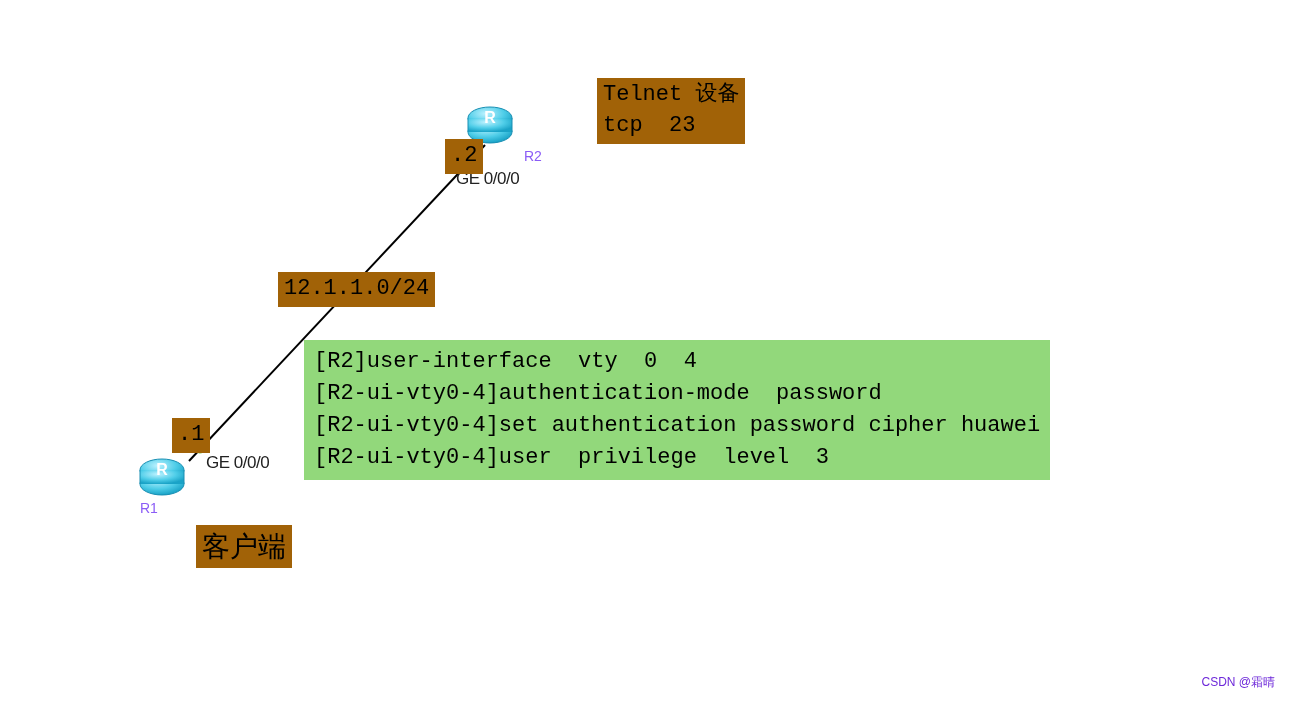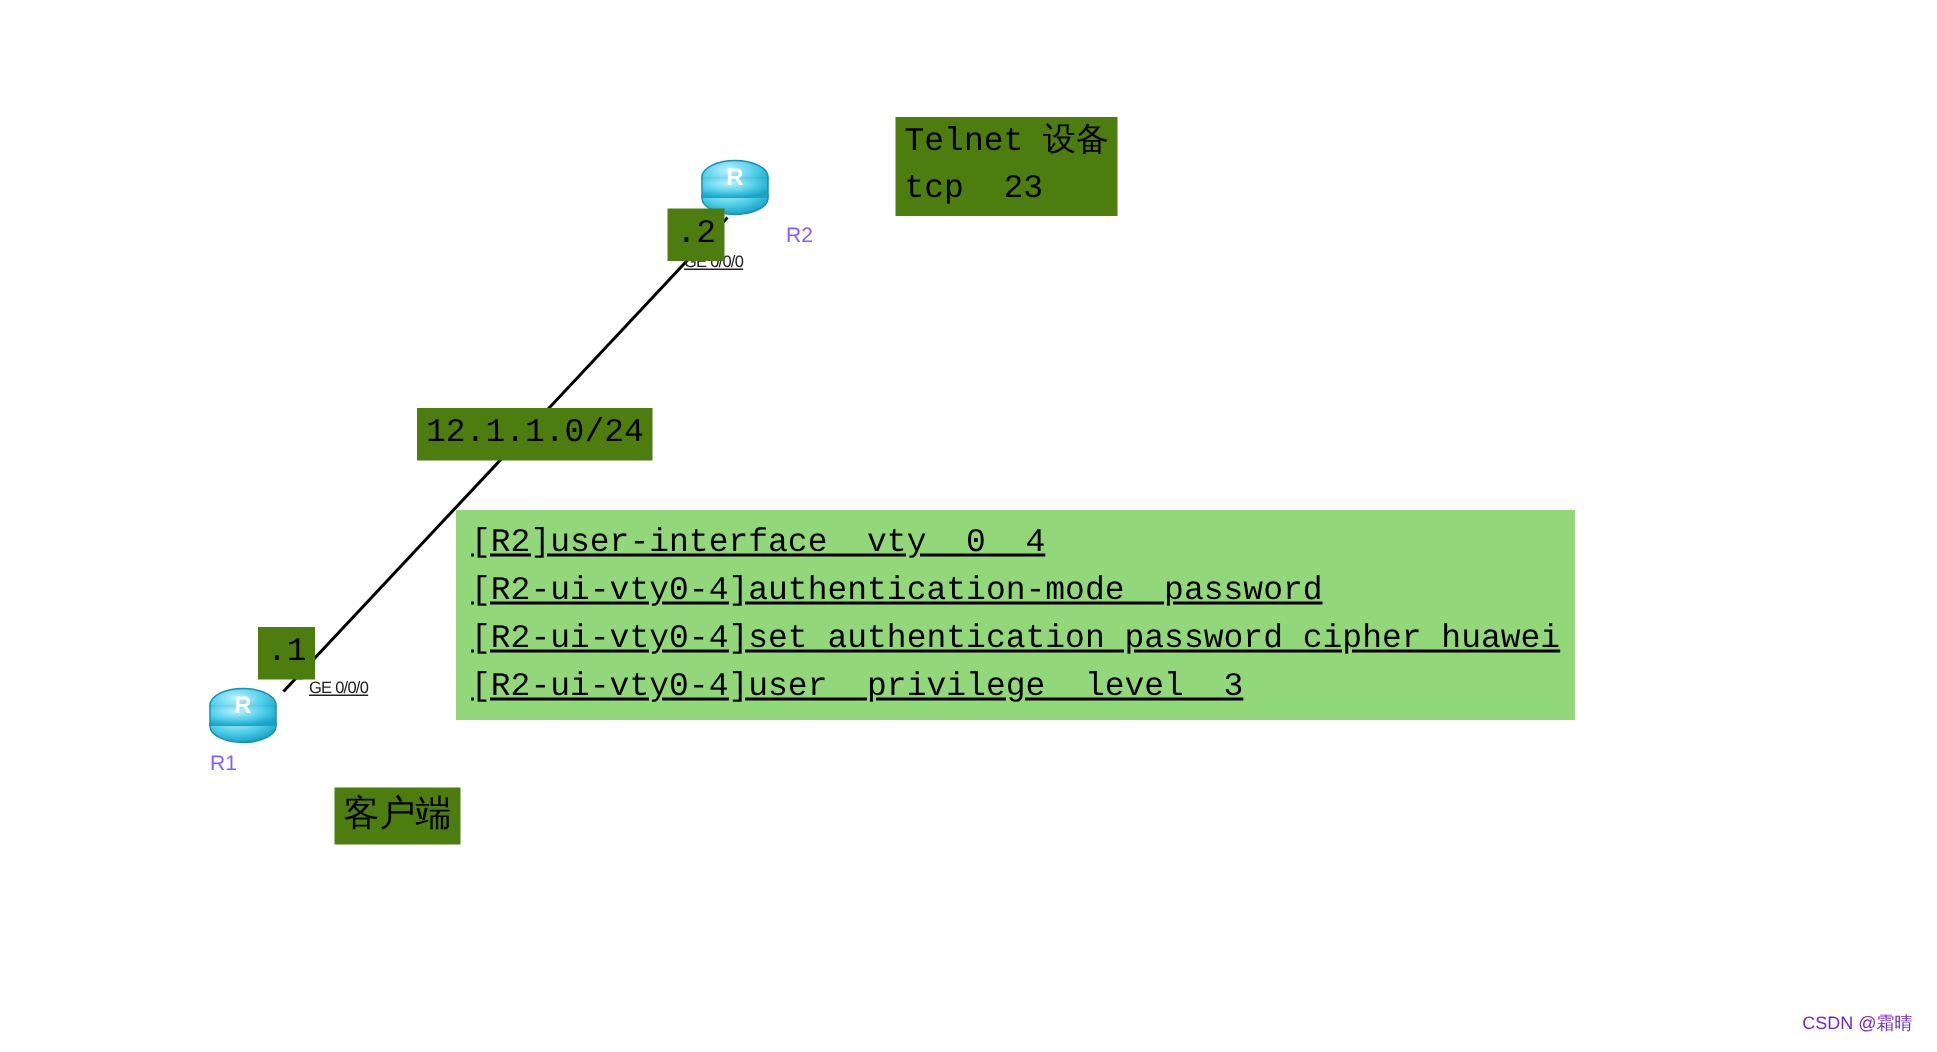--- a/index.html
+++ b/index.html
@@ -8,21 +8,21 @@
     width: 1291px;
     height: 701px;
     background: #ffffff;
     font-family: "Microsoft YaHei", "SimSun", sans-serif;
     position: relative;
     overflow: hidden;
   }
   .canvas { position: absolute; inset: 0; }
   .label {
     position: absolute;
-    background: #4d7c0f;
+    background: #a16207;
     font-family: "Courier New", monospace;
     font-size: 22px;
     padding: 2px 6px;
     white-space: pre;
     line-height: 1.4;
   }
   .label.cn {
     font-family: "SimSun", "Microsoft YaHei", serif;
   }
   .config-block {
@@ -36,24 +36,23 @@
   }
   .dev-name {
     position: absolute;
     font-family: Arial, sans-serif;
     font-size: 14px;
     color: #8b5cf6;
   }
   .port-name {
     position: absolute;
     font-family: Arial, sans-serif;
-    font-size: 11px;
+    font-size: 17px;
     color: #222;
     letter-spacing: -0.5px;
-    text-decoration: underline;
   }
   .watermark {
     position: absolute;
     right: 16px;
     bottom: 10px;
     font-family: Arial, "Microsoft YaHei", sans-serif;
     font-size: 12px;
     color: #6d28d9;
   }
   svg.link { position: absolute; top: 0; left: 0; }
@@ -117,23 +116,23 @@
 
   <div class="label" style="left:597px; top:78px;"><span>Telnet 设备</span>
 <span>tcp  23</span></div>
 
   <div class="label" style="left:445px; top:139px; font-size:22px;">.2</div>
 
   <div class="label" style="left:278px; top:272px;text-align:right;">12.1.1.0/24</div>
 
   <div class="label" style="left:172px; top:418px; font-size:22px;">.1</div>
 
-  <div class="label cn" style="left:196px; top:525px; font-size:24px;margin-left:27px;">客户端</div>
+  <div class="label cn" style="left:196px; top:525px; font-size:28px;">客户端</div>
 
-  <div class="config-block" style="left:304px; top:340px;text-decoration:underline;"><span>[R2]user-interface  vty  0  4</span>
+  <div class="config-block" style="left:304px; top:340px;"><span>[R2]user-interface  vty  0  4</span>
 <span>[R2-ui-vty0-4]authentication-mode  password</span>
 <span>[R2-ui-vty0-4]set authentication password cipher huawei</span>
 <span>[R2-ui-vty0-4]user  privilege  level  3</span></div>
 
 
   <div class="watermark">CSDN @霜晴</div>
 
 </div>
 
 </body></html>

